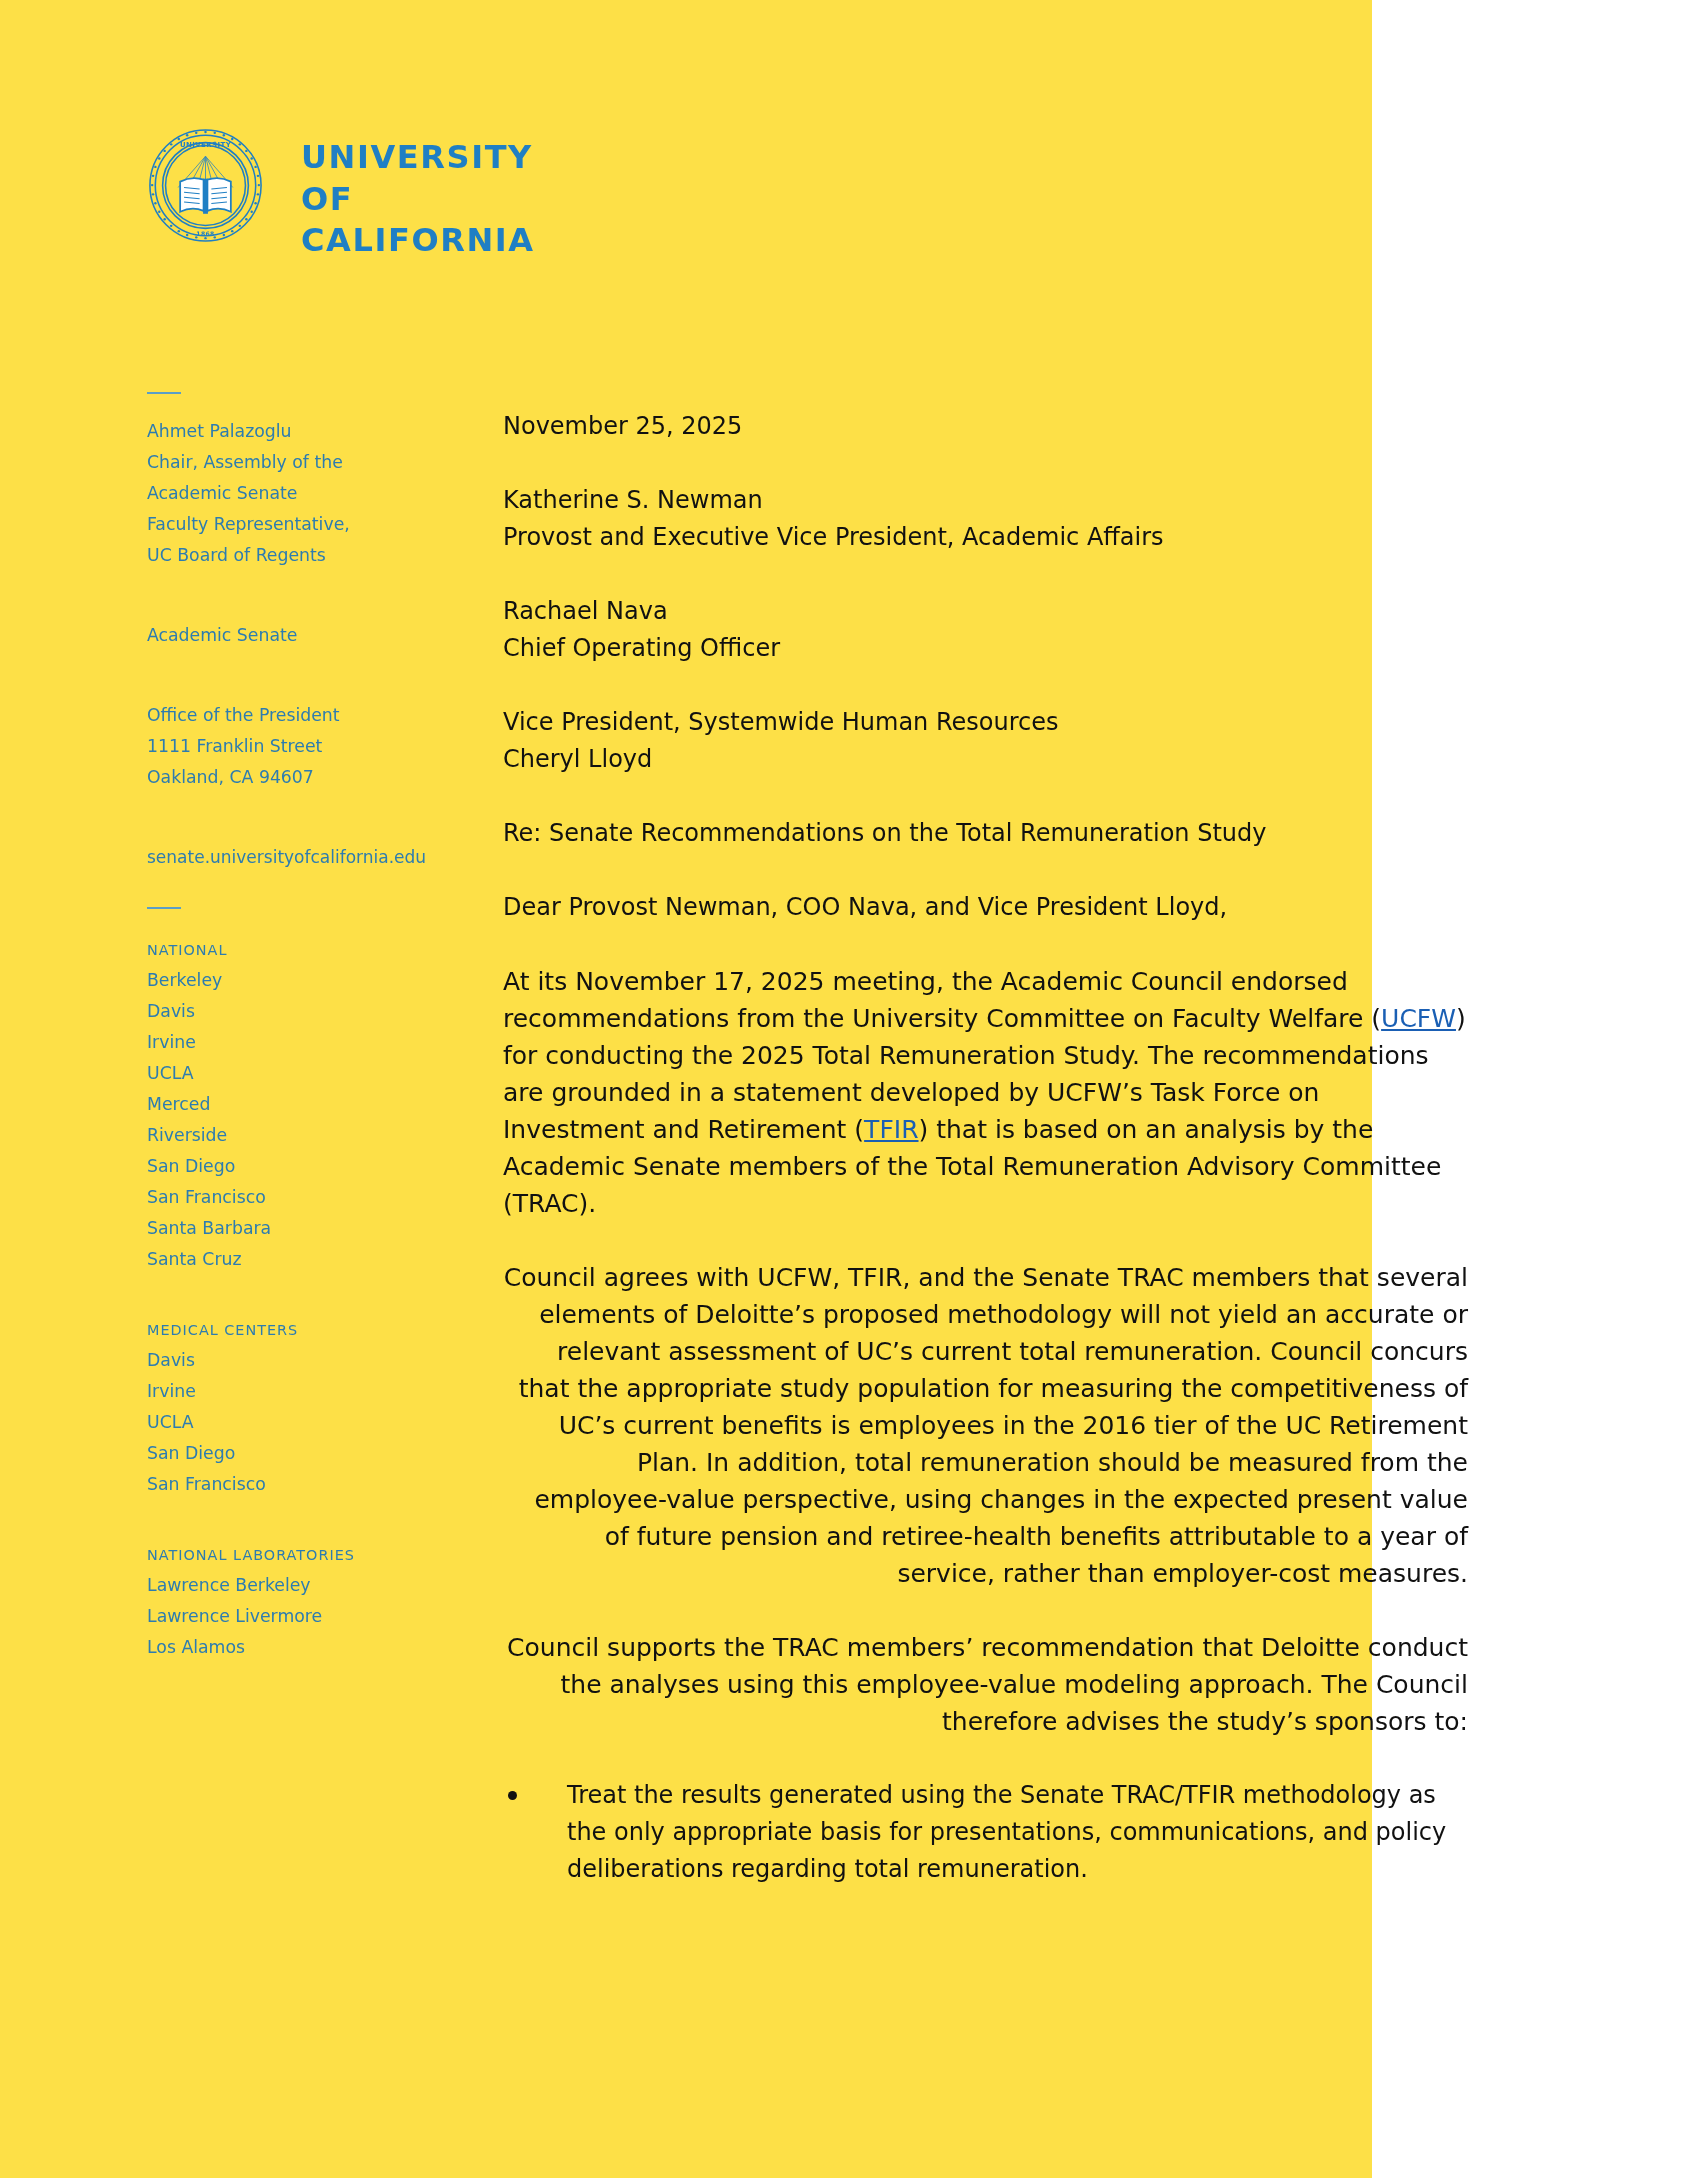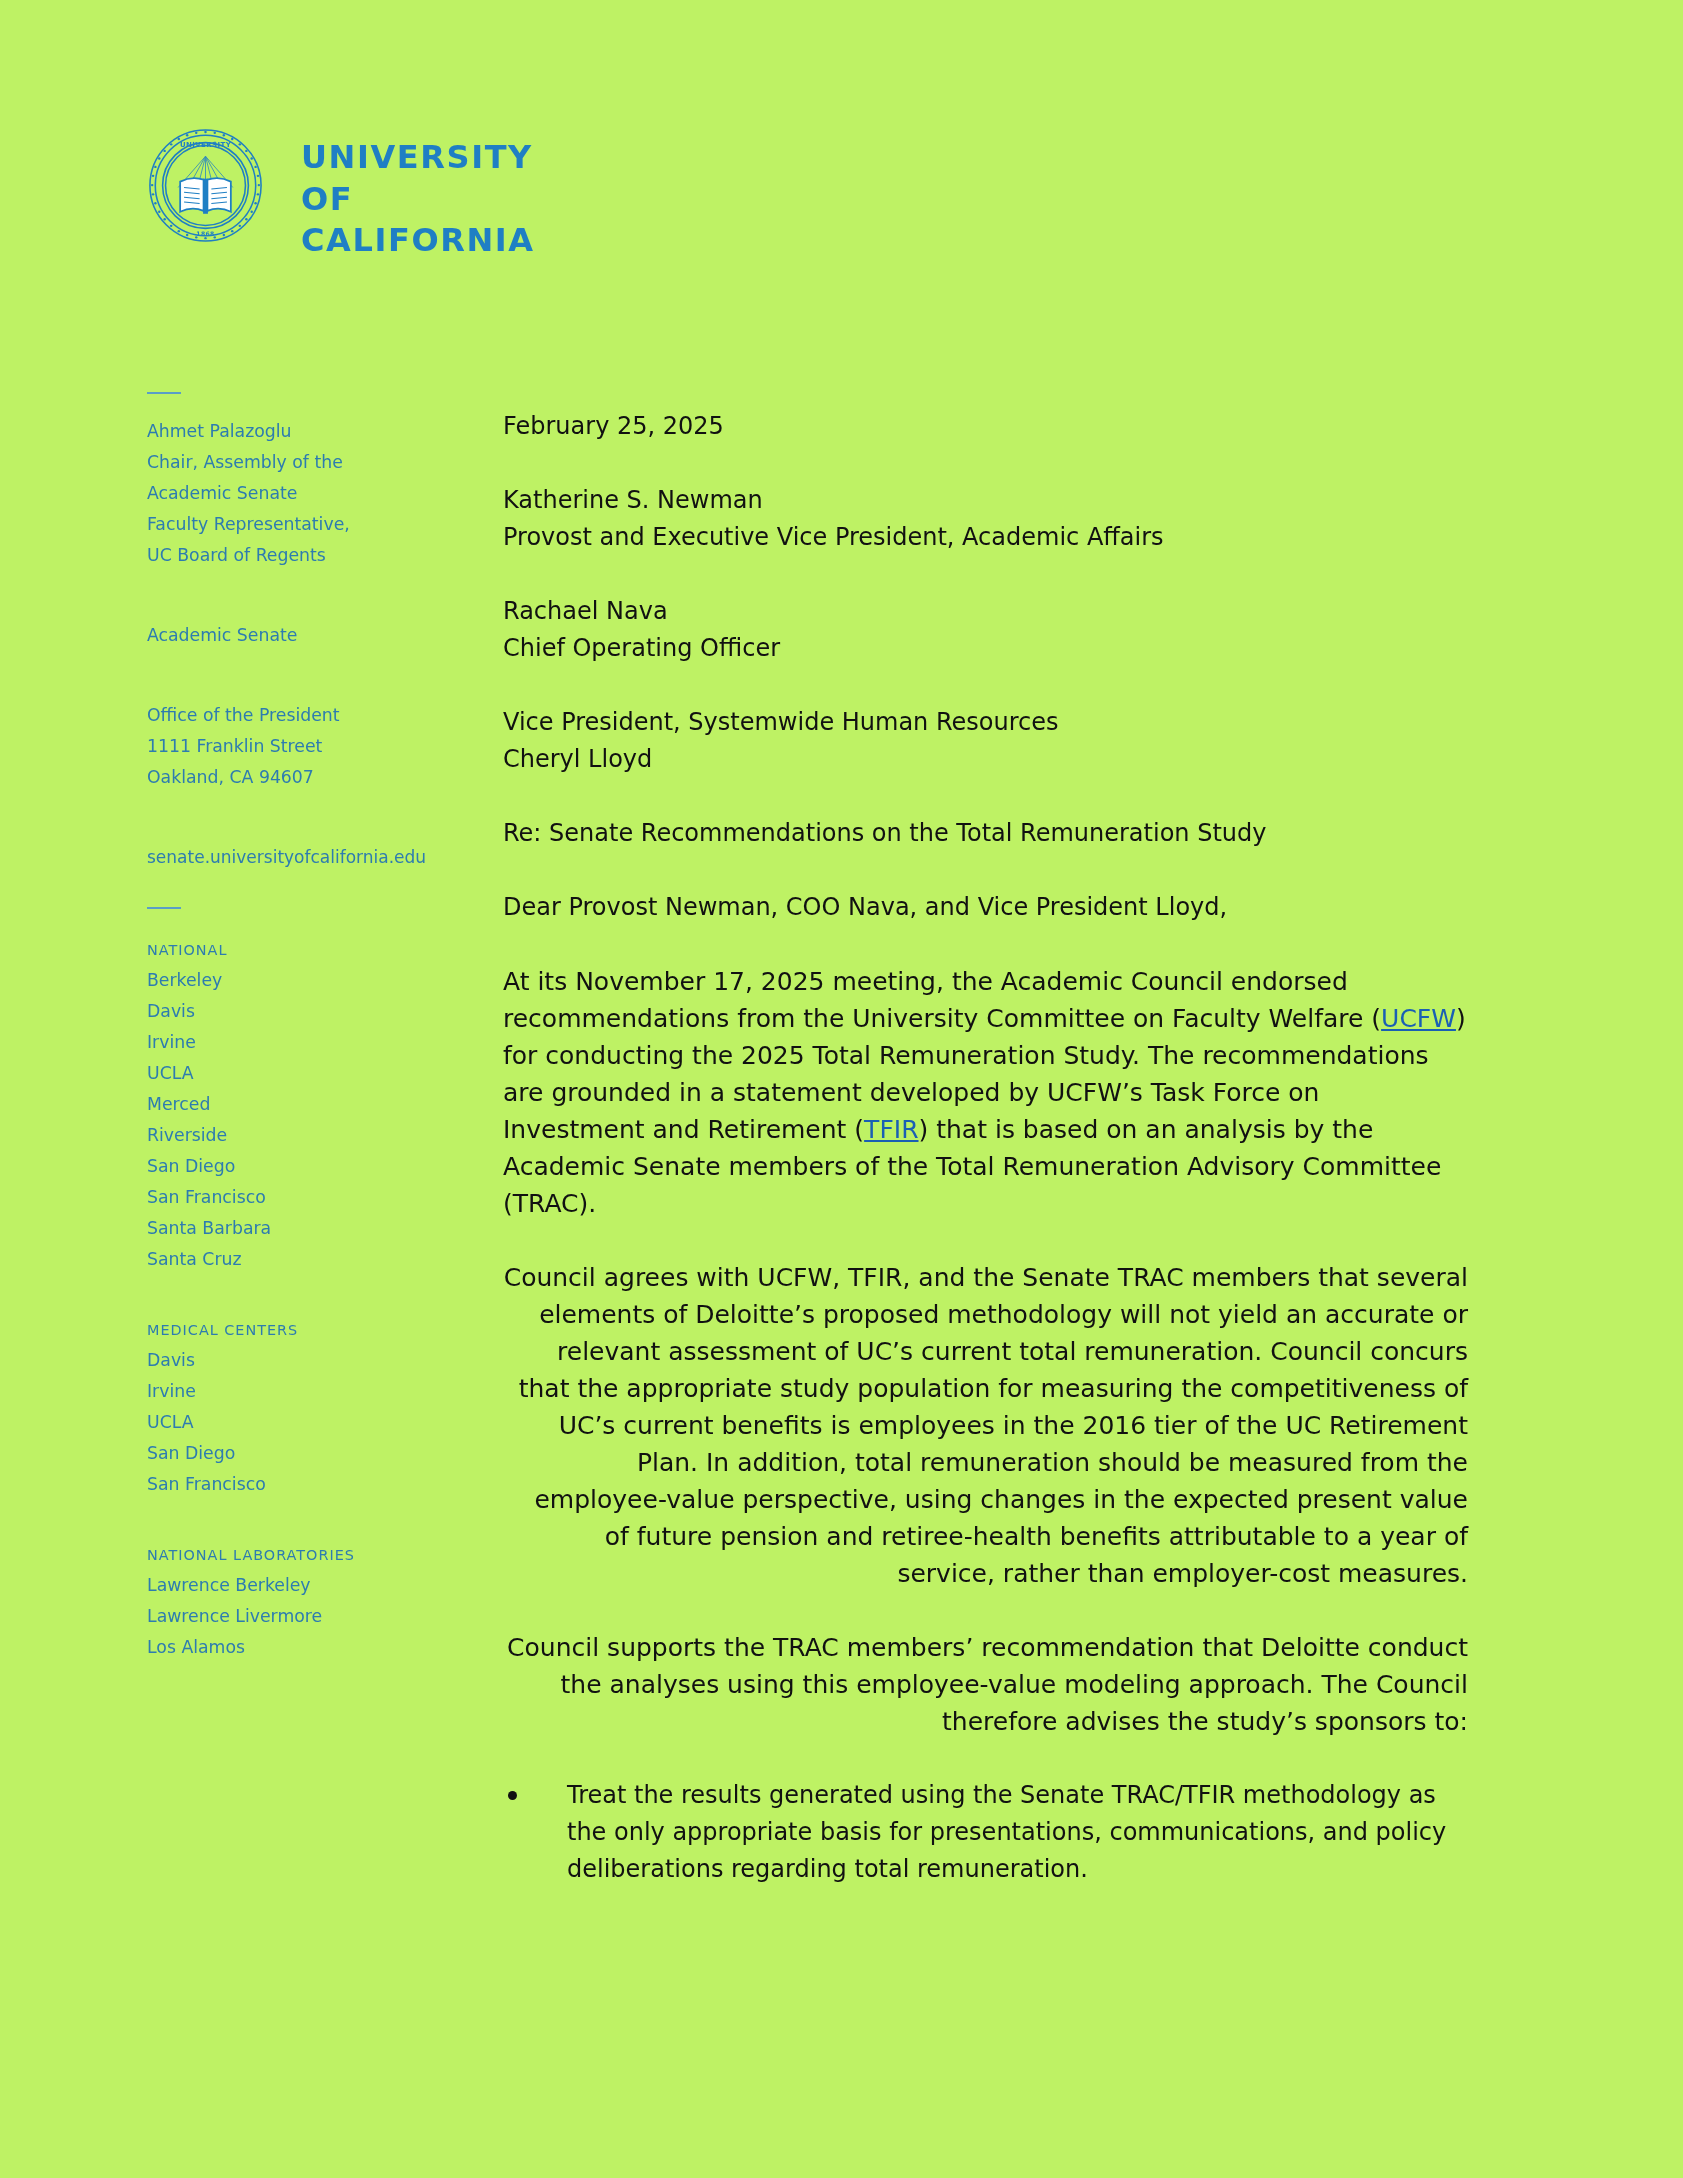--- a/index.html
+++ b/index.html
@@ -11,23 +11,23 @@
     width: 1683px;
     height: 2178px;
     font-family: "Liberation Sans", sans-serif;
     color: #111111;
     position: relative;
     overflow: hidden;
   }
 
   .page {
     position: relative;
-    width: 1683px;
+    width: 1372px;
     height: 2178px;
-    background: #bef264;
+    background: #fde047;
   }
 
   
   .letterhead {
     position: absolute;
     left: 147px;
     top: 127px;
     display: flex;
     align-items: flex-start;
   }
@@ -289,21 +289,21 @@
       <div class="sb-head">NATIONAL LABORATORIES</div>
       <div class="sb-line">Lawrence Berkeley</div>
       <div class="sb-line">Lawrence Livermore</div>
       <div class="sb-line">Los Alamos</div>
     </div>
 
   </div>
 
   <div class="letter">
 
-    <div class="blk">February 25, 2025</div>
+    <div class="blk">November 25, 2025</div>
 
     <div class="spacer-lg"></div>
 
     <div class="blk">
       <div>Katherine S. Newman</div>
       <div>Provost and Executive Vice President, Academic Affairs</div>
     </div>
 
     <div class="spacer-lg"></div>
 

